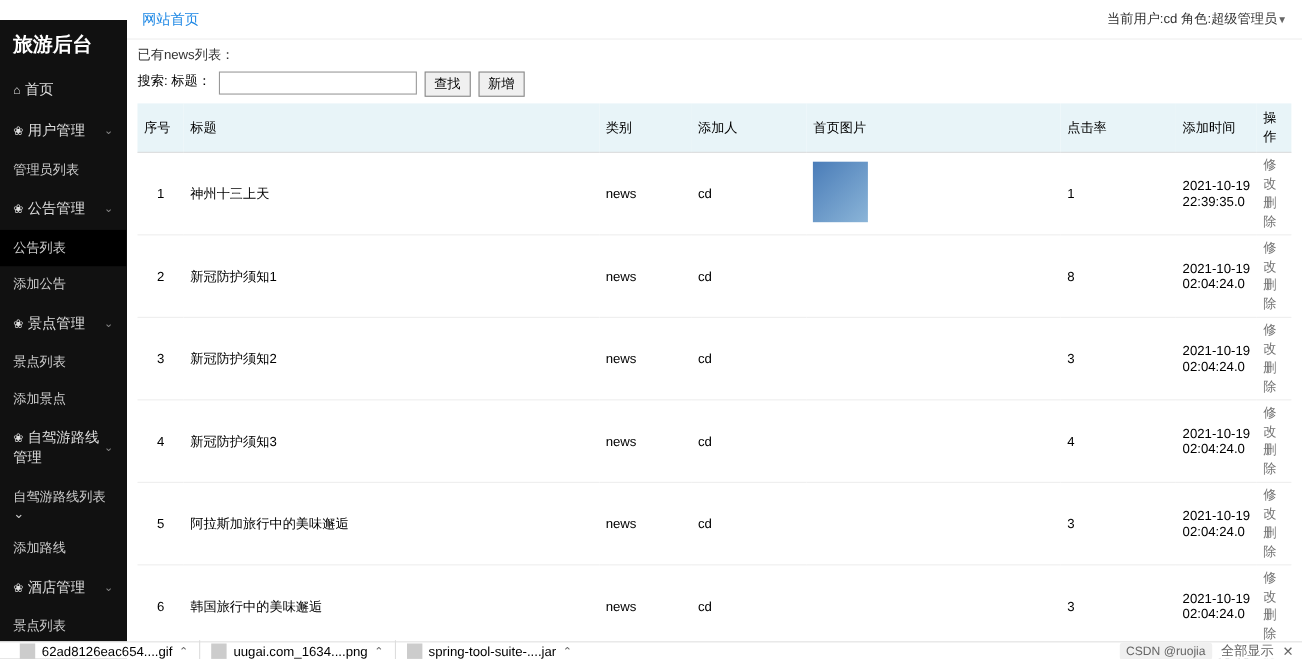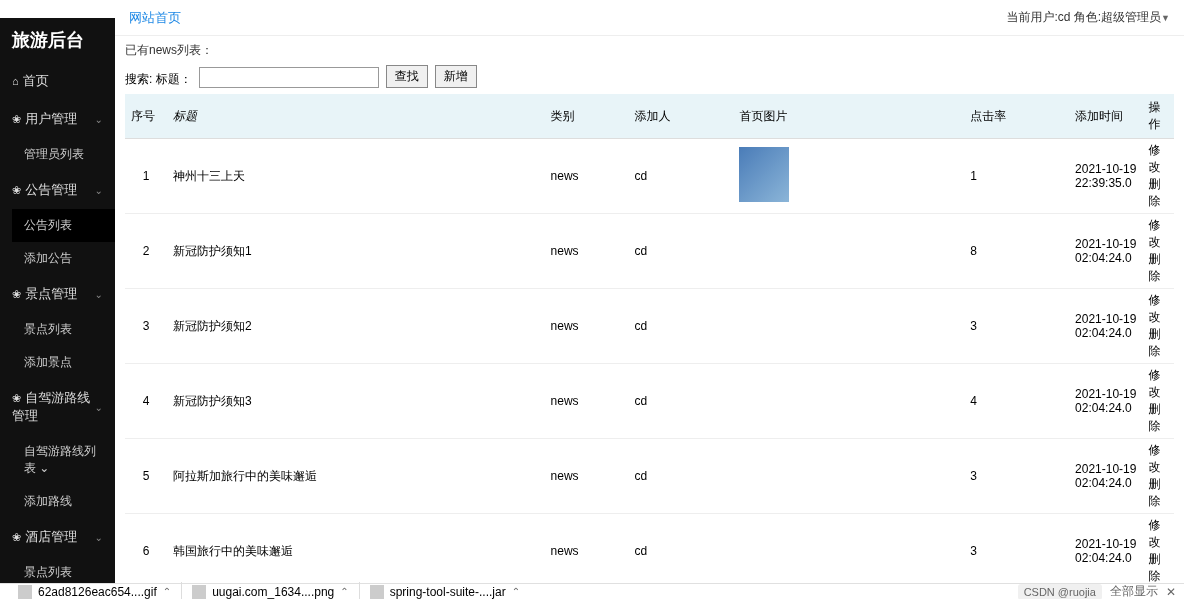--- a/index.html
+++ b/index.html
@@ -3,40 +3,40 @@
   <meta charset="utf-8">
   <style>
     * { margin: 0; padding: 0; box-sizing: border-box; font-family: Arial, "Microsoft YaHei", sans-serif; }
     body { background: #fff; font-size: 12px; }
     
     .sidebar { position: fixed; left: 0; top: 18px; width: 115px; height: 100vh; background: #111; color: #fff; overflow-y: auto; }
     .sidebar-title { padding: 10px 12px; font-size: 18px; font-weight: bold; color: #fff; }
     .menu-item { display: flex; align-items: center; justify-content: space-between; padding: 10px 12px; cursor: pointer; color: #ddd; font-size: 13px; }
     .menu-item .icon { margin-right: 4px; font-size: 11px; }
     .menu-item .chev { font-size: 10px; color: #888; }
-    .submenu-item { padding: 8px 12px 8px 12px; color: #ccc; cursor: pointer; font-size: 12px; margin-left: 12px; }
+    .submenu-item { padding: 8px 12px 8px 12px; color: #ccc; cursor: pointer; font-size: 12px; }
     .submenu-item.active { background: #000; }
     
     .topbar { position: fixed; left: 115px; top: 0; right: 0; height: 36px; background: #fff; border-bottom: 1px solid #eee; display: flex; align-items: center; justify-content: space-between; padding: 0 14px; z-index: 5; }
     .topbar-left a { color: #1e88e5; text-decoration: none; font-size: 13px; }
     .topbar-right { color: #333; font-size: 12px; display: flex; align-items: center; gap: 0; }
     .dropdown-caret { font-size: 9px; color: #666; }
     
     .main { margin-left: 115px; padding: 42px 10px 40px 10px; }
     .list-label { margin-bottom: 6px; color: #333; }
-    .search-row { display: flex; align-items: flex-end; gap: 7px; margin-bottom: 6px; }
+    .search-row { display: flex; align-items: flex-start; gap: 7px; margin-bottom: 6px; }
     .search-row input[type="text"] { width: 180px; padding: 2px 4px; border: 1px solid #999; }
     .search-row button { padding: 2px 8px; border: 1px solid #888; background: #f0f0f0; cursor: pointer; font-size: 12px; }
     
     table { width: 100%; border-collapse: collapse; }
     th { background: #e8f4f8; padding: 5px 6px; text-align: left; font-weight: normal; font-size: 12px; border-bottom: 1px solid #ddd; }
     td { padding: 3px 6px; border-bottom: 1px solid #eee; font-size: 12px; }
     td.center { text-align: center; }
     .thumb { width: 50px; height: 55px; background: linear-gradient(135deg,#4a7cb8,#8bb5d8); display: inline-block; }
-    .op-link { color: #000000; margin-right: 4px; cursor: pointer; }
+    .op-link { color: #737373; margin-right: 4px; cursor: pointer; }
     
     .download-bar { position: fixed; bottom: 0; left: 0; right: 0; height: 16px; background: #fff; border-top: 1px solid #e0e0e0; display: flex; align-items: center; padding: 0 8px; font-size: 12px; z-index: 10; }
     .dl-item { display: flex; align-items: center; gap: 6px; padding: 0 10px; cursor: pointer; }
     .dl-icon { width: 14px; height: 14px; background: #ccc; display: inline-block; }
     .dl-chev { font-size: 10px; color: #666; }
     .dl-sep { width: 1px; height: 20px; background: #ddd; }
     .dl-right { margin-left: auto; display: flex; align-items: center; gap: 8px; color: #666; }
     .pill { background: #f0f0f0; padding: 2px 6px; border-radius: 3px; font-size: 11px; }
   </style>
 </head>
@@ -94,21 +94,21 @@
   <div class="search-row">
     <span>搜索: 标题：</span>
     <input type="text" value="" style="">
     <button>查找</button>
     <button>新增</button>
   </div>
   <table>
     <thead>
         <tr id="thead-row">
           <th style="width: 4%;">序号</th>
-          <th style="width: 36%; font-style: italic;">标题</th>
+          <th style="width: 36%;">标题</th>
           <th style="width: 8%;">类别</th>
           <th style="width: 10%;">添加人</th>
           <th style="width: 22%;">首页图片</th>
           <th style="width: 10%;">点击率</th>
           <th style="width: 7%;">添加时间</th>
           <th style="width: 3%;">操作</th>
         </tr>
       </thead>
     <tbody id="tbody">
         <tr>

